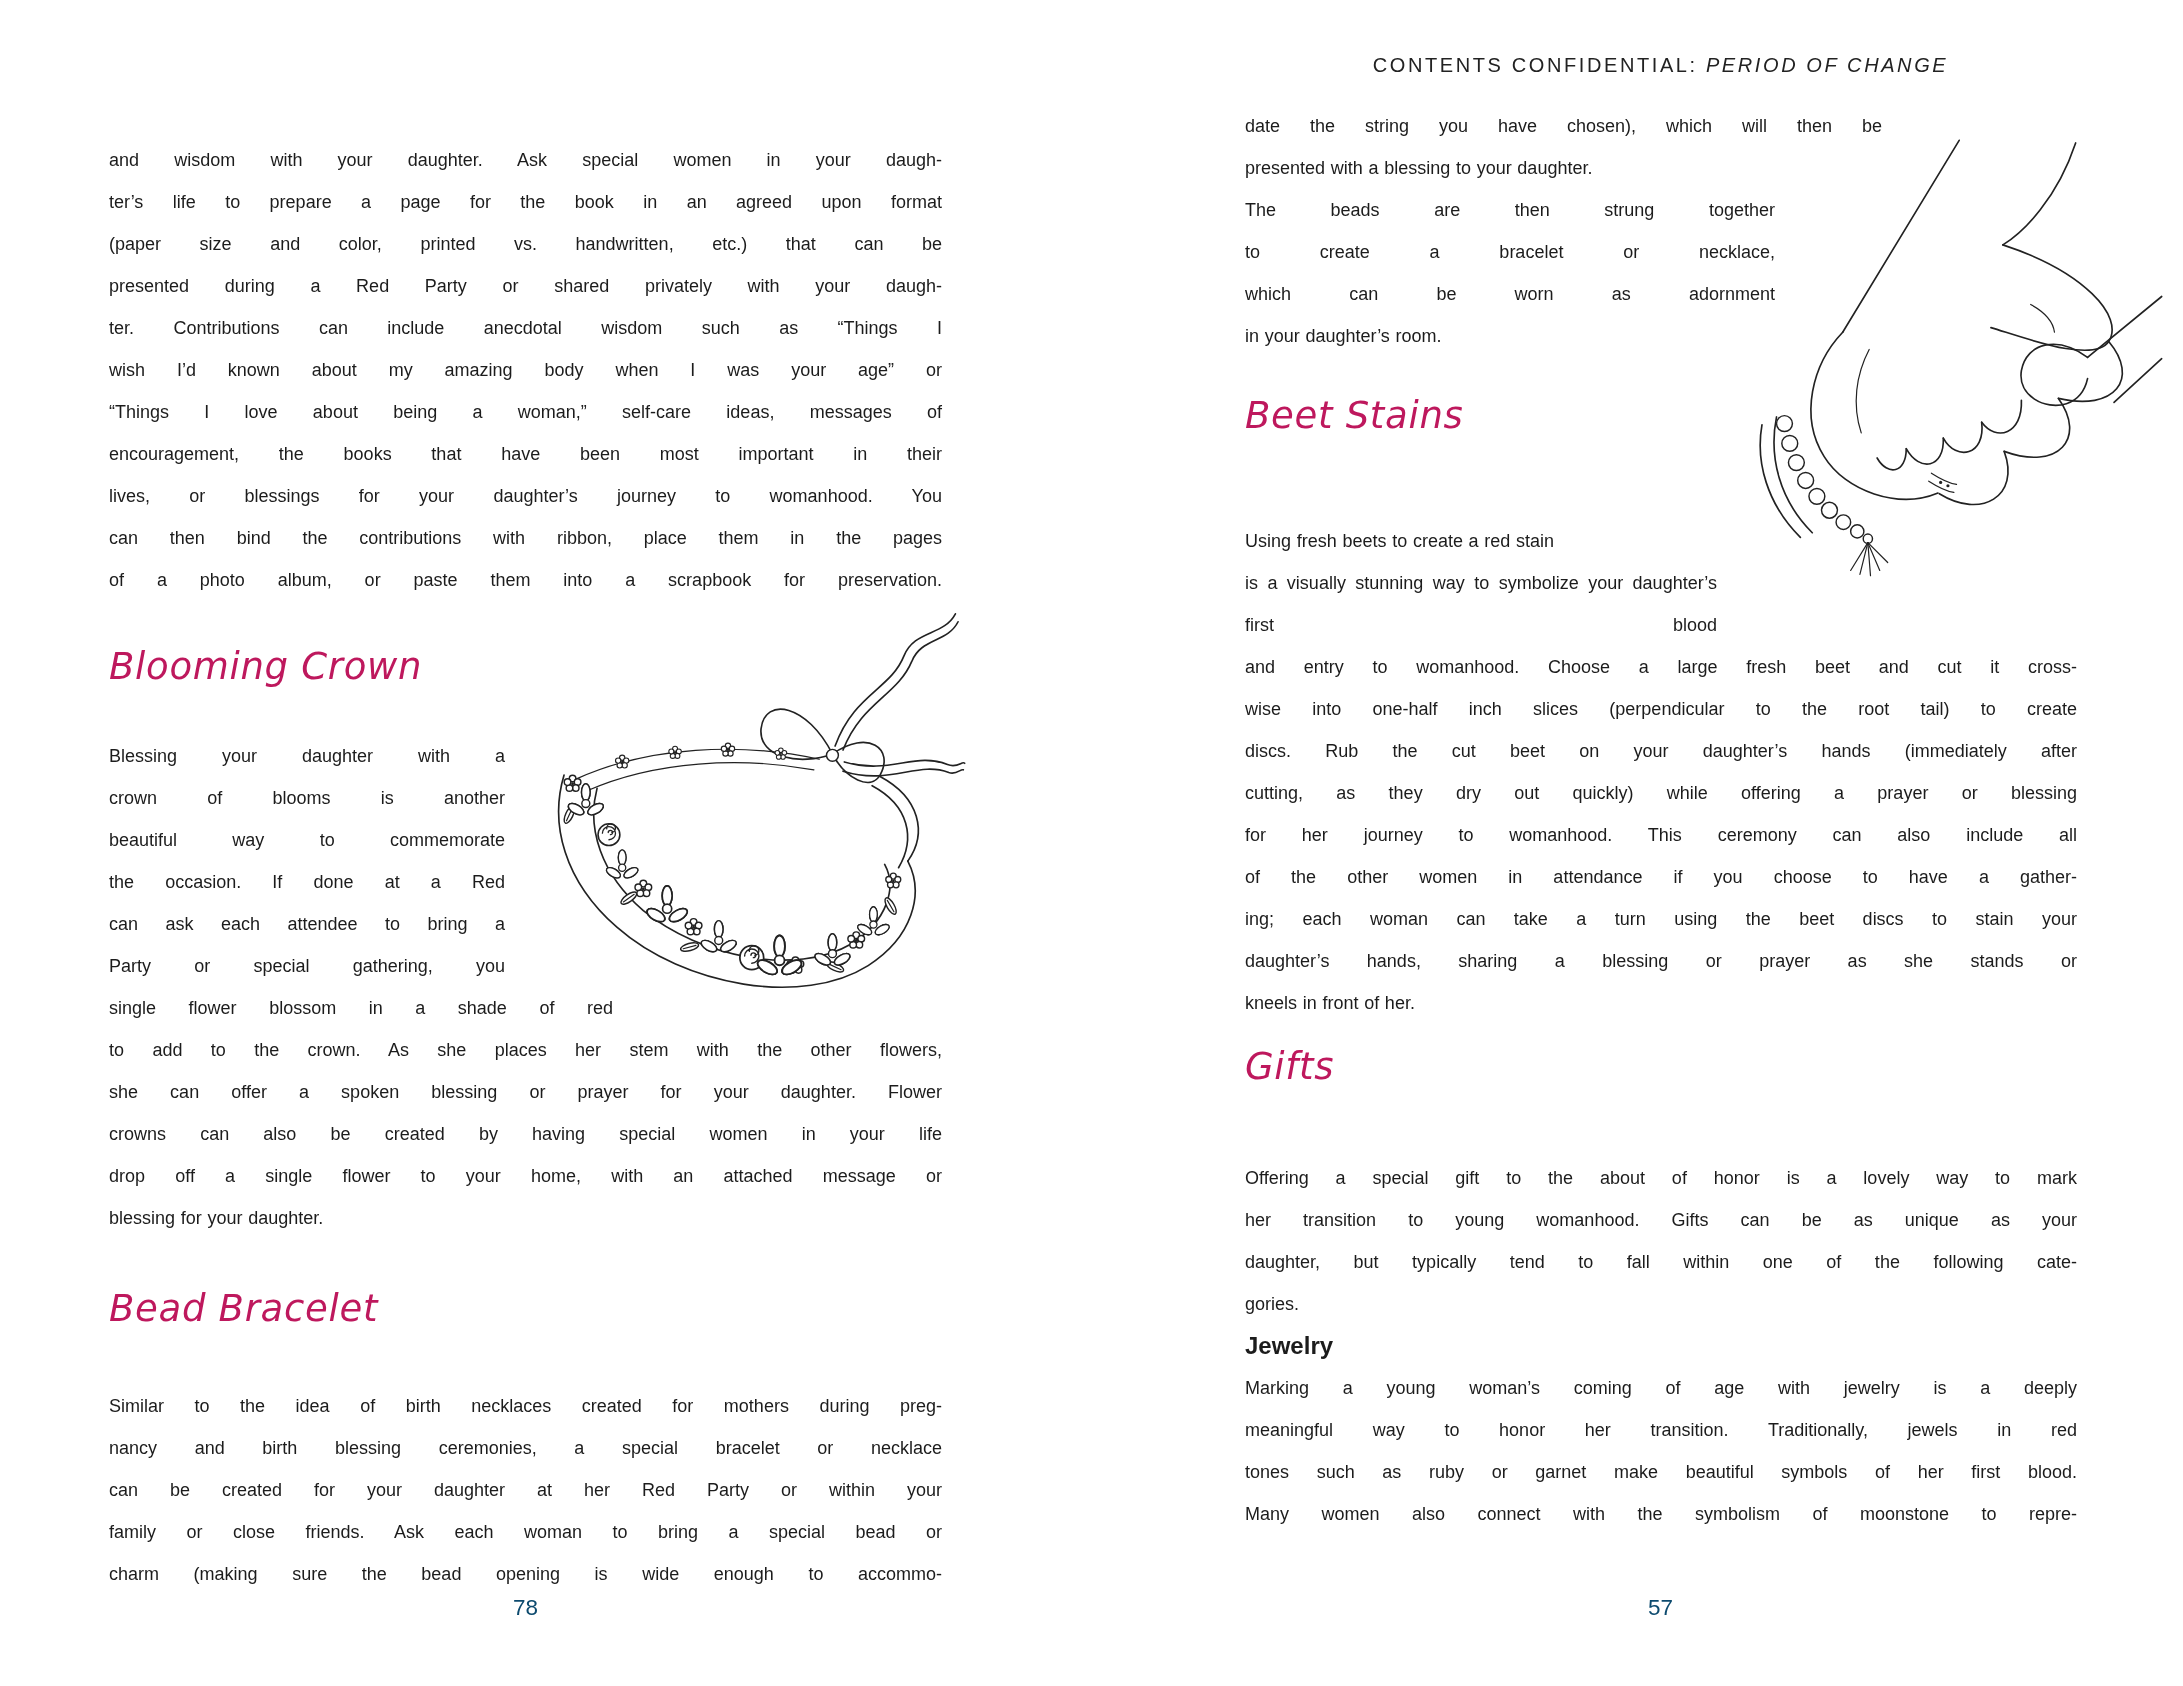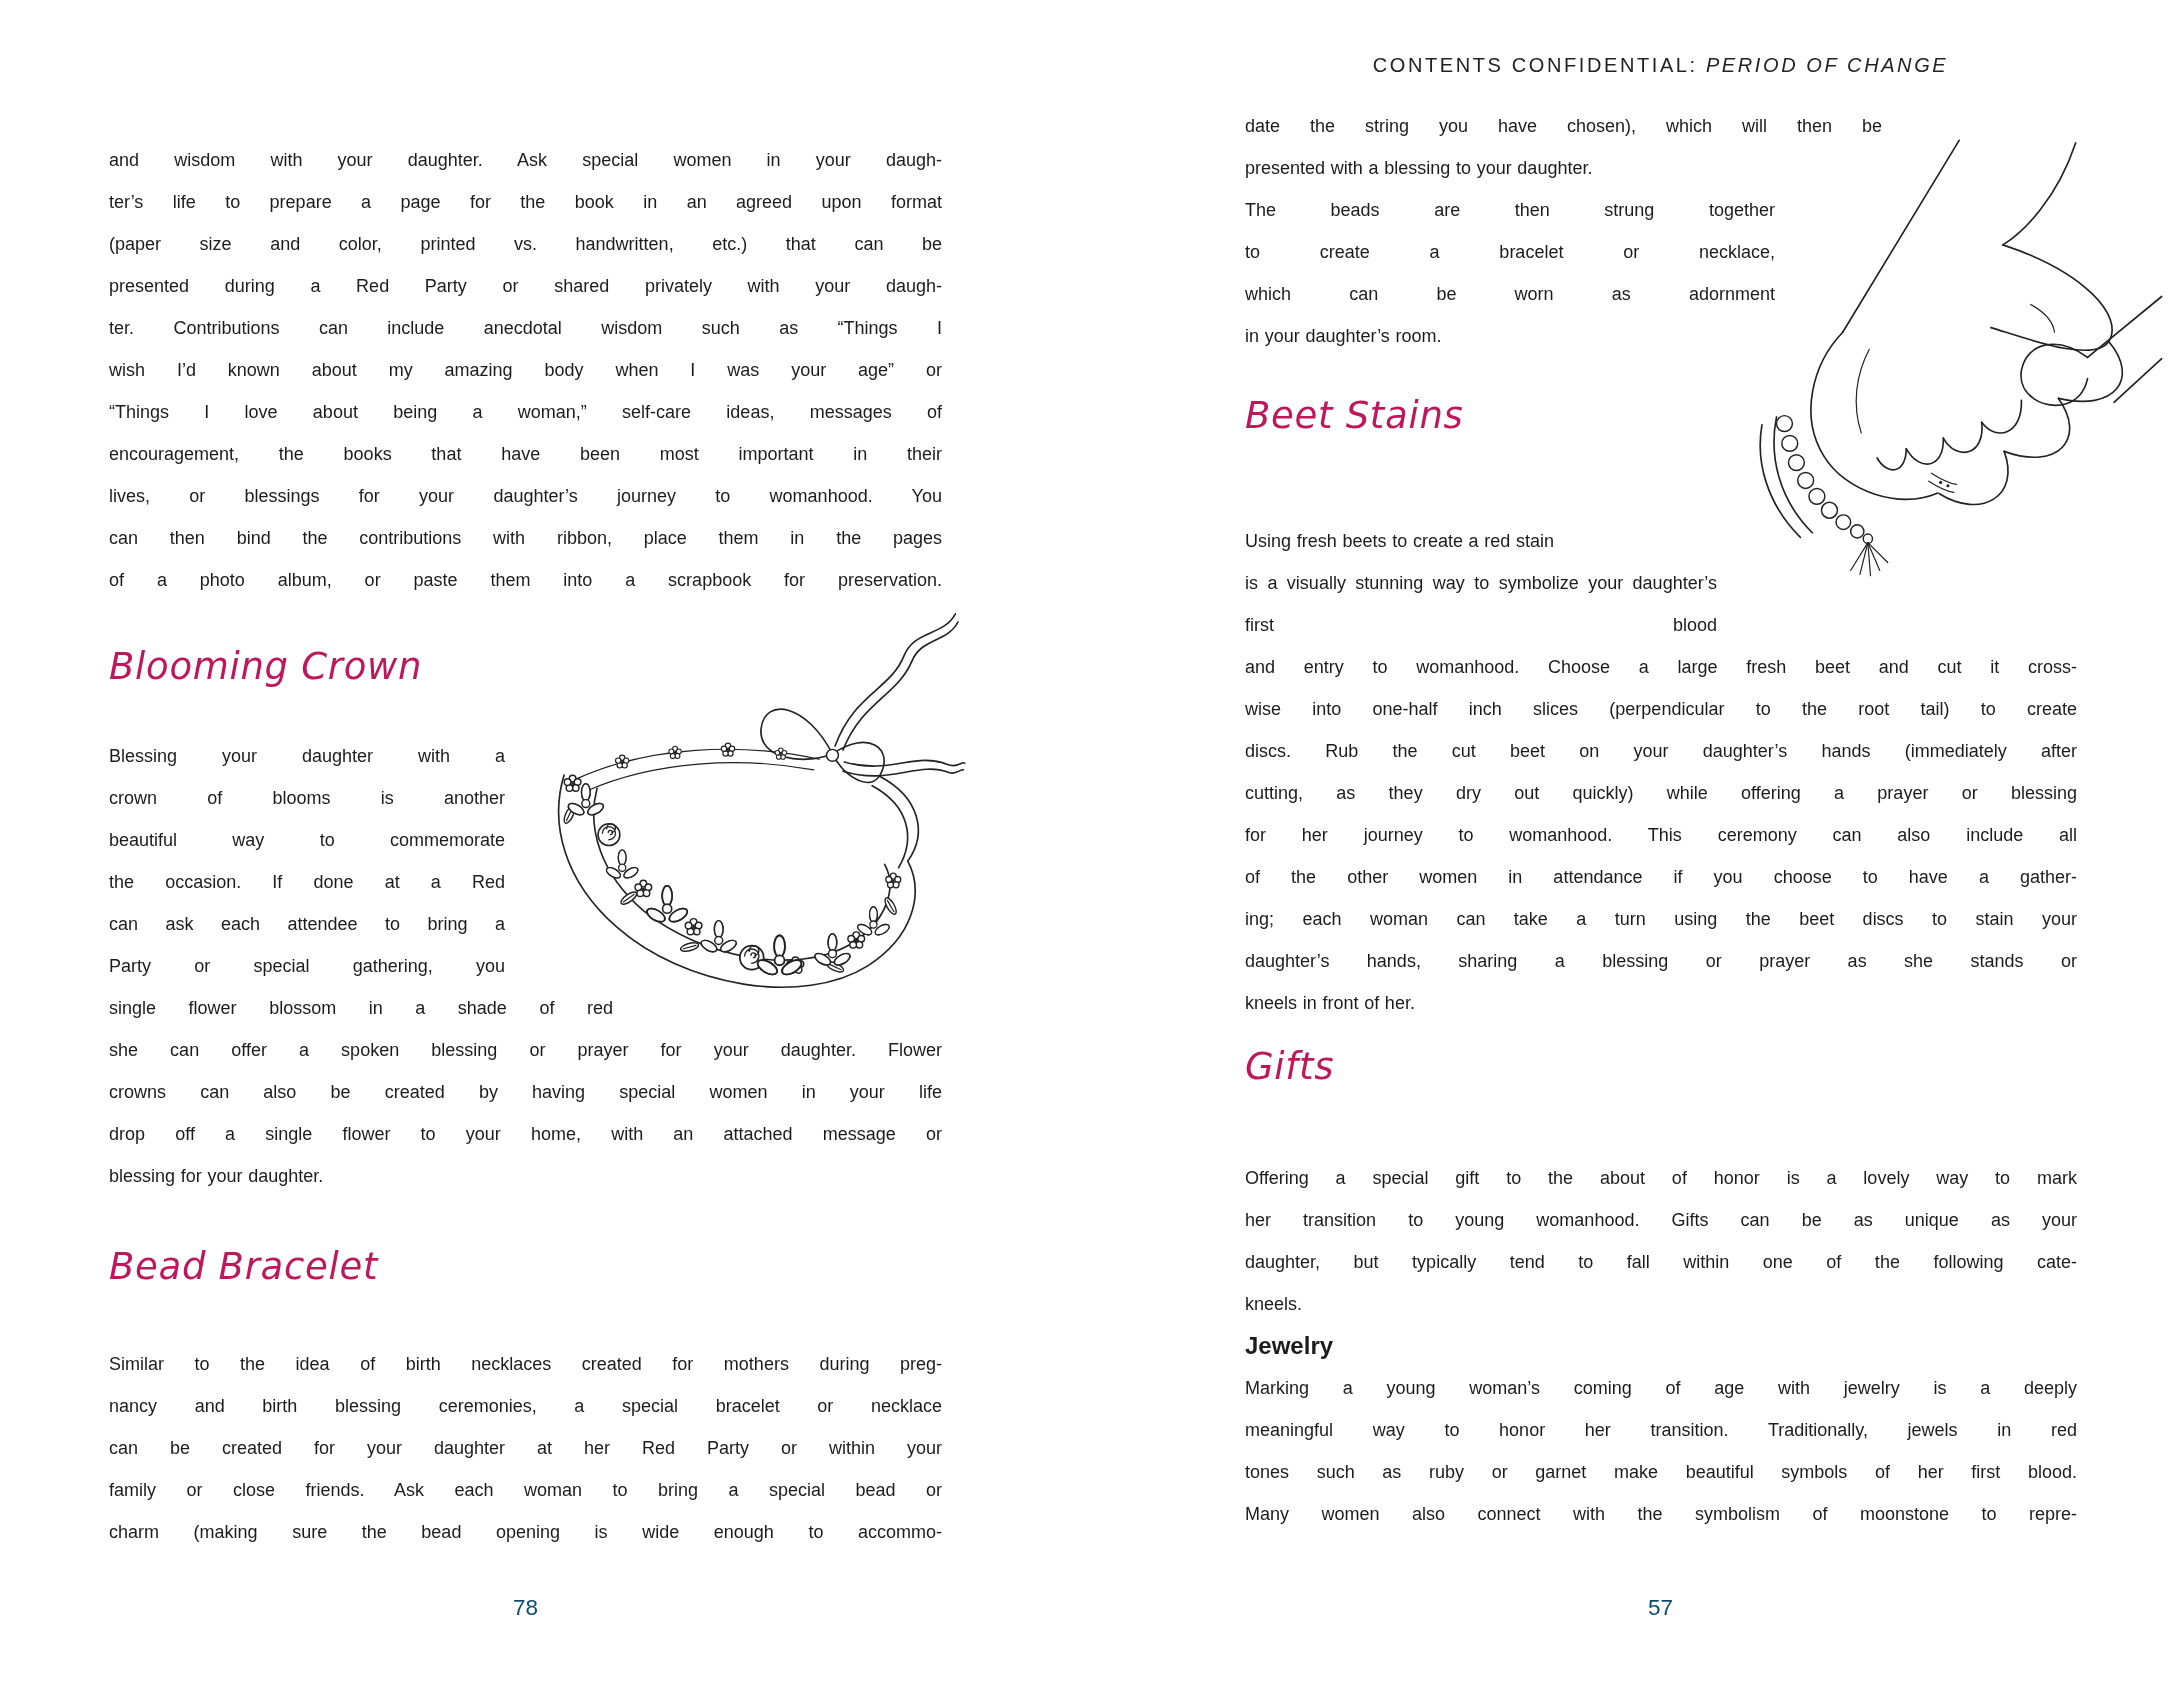--- a/index.html
+++ b/index.html
@@ -92,20 +92,21 @@
       <div class="fs crown-f1"></div>
       <div class="fs crown-f2"></div>
       <div>
           <div class="tl">Blessing your daughter with a</div>
           <div class="tl">crown of blooms is another</div>
           <div class="tl">beautiful way to commemorate</div>
           <div class="tl">the occasion. If done at a Red</div>
           <div class="tl">can ask each attendee to bring a</div>
           <div class="tl">Party or special gathering, you</div>
           <div class="tl">single flower blossom in a shade of red</div>
+          <div class="tl">to add to the crown. As she places her stem with the other flowers,</div>
           <div class="tl">she can offer a spoken blessing or prayer for your daughter. Flower</div>
           <div class="tl">crowns can also be created by having special women in your life</div>
           <div class="tl">drop off a single flower to your home, with an attached message or</div>
           <div class="tl ragged">blessing for your daughter.</div>
         </div>
     </div>
 
     <div class="script-heading lp-heading-2">Bead Bracelet</div>
 
     <div class="para lp-para-3">
@@ -226,21 +227,21 @@
         <div class="tl">daughter’s hands, sharing a blessing or prayer as she stands or</div>
         <div class="tl ragged">kneels in front of her.</div>
       </div>
 
     <div class="script-heading rp-heading-2">Gifts</div>
 
     <div class="para rp-para-3">
         <div class="tl">Offering a special gift to the about of honor is a lovely way to mark</div>
         <div class="tl">her transition to young womanhood. Gifts can be as unique as your</div>
         <div class="tl">daughter, but typically tend to fall within one of the following cate-</div>
-        <div class="tl ragged">kneels.</div>
+        <div class="tl ragged">gories.</div>
       </div>
 
     <div class="bold-heading rp-para-4">Jewelry</div>
 
     <div class="para">
         <div class="tl">Marking a young woman’s coming of age with jewelry is a deeply</div>
         <div class="tl">meaningful way to honor her transition. Traditionally, jewels in red</div>
         <div class="tl">tones such as ruby or garnet make beautiful symbols of her first blood.</div>
         <div class="tl">Many women also connect with the symbolism of moonstone to repre-</div>
       </div>

